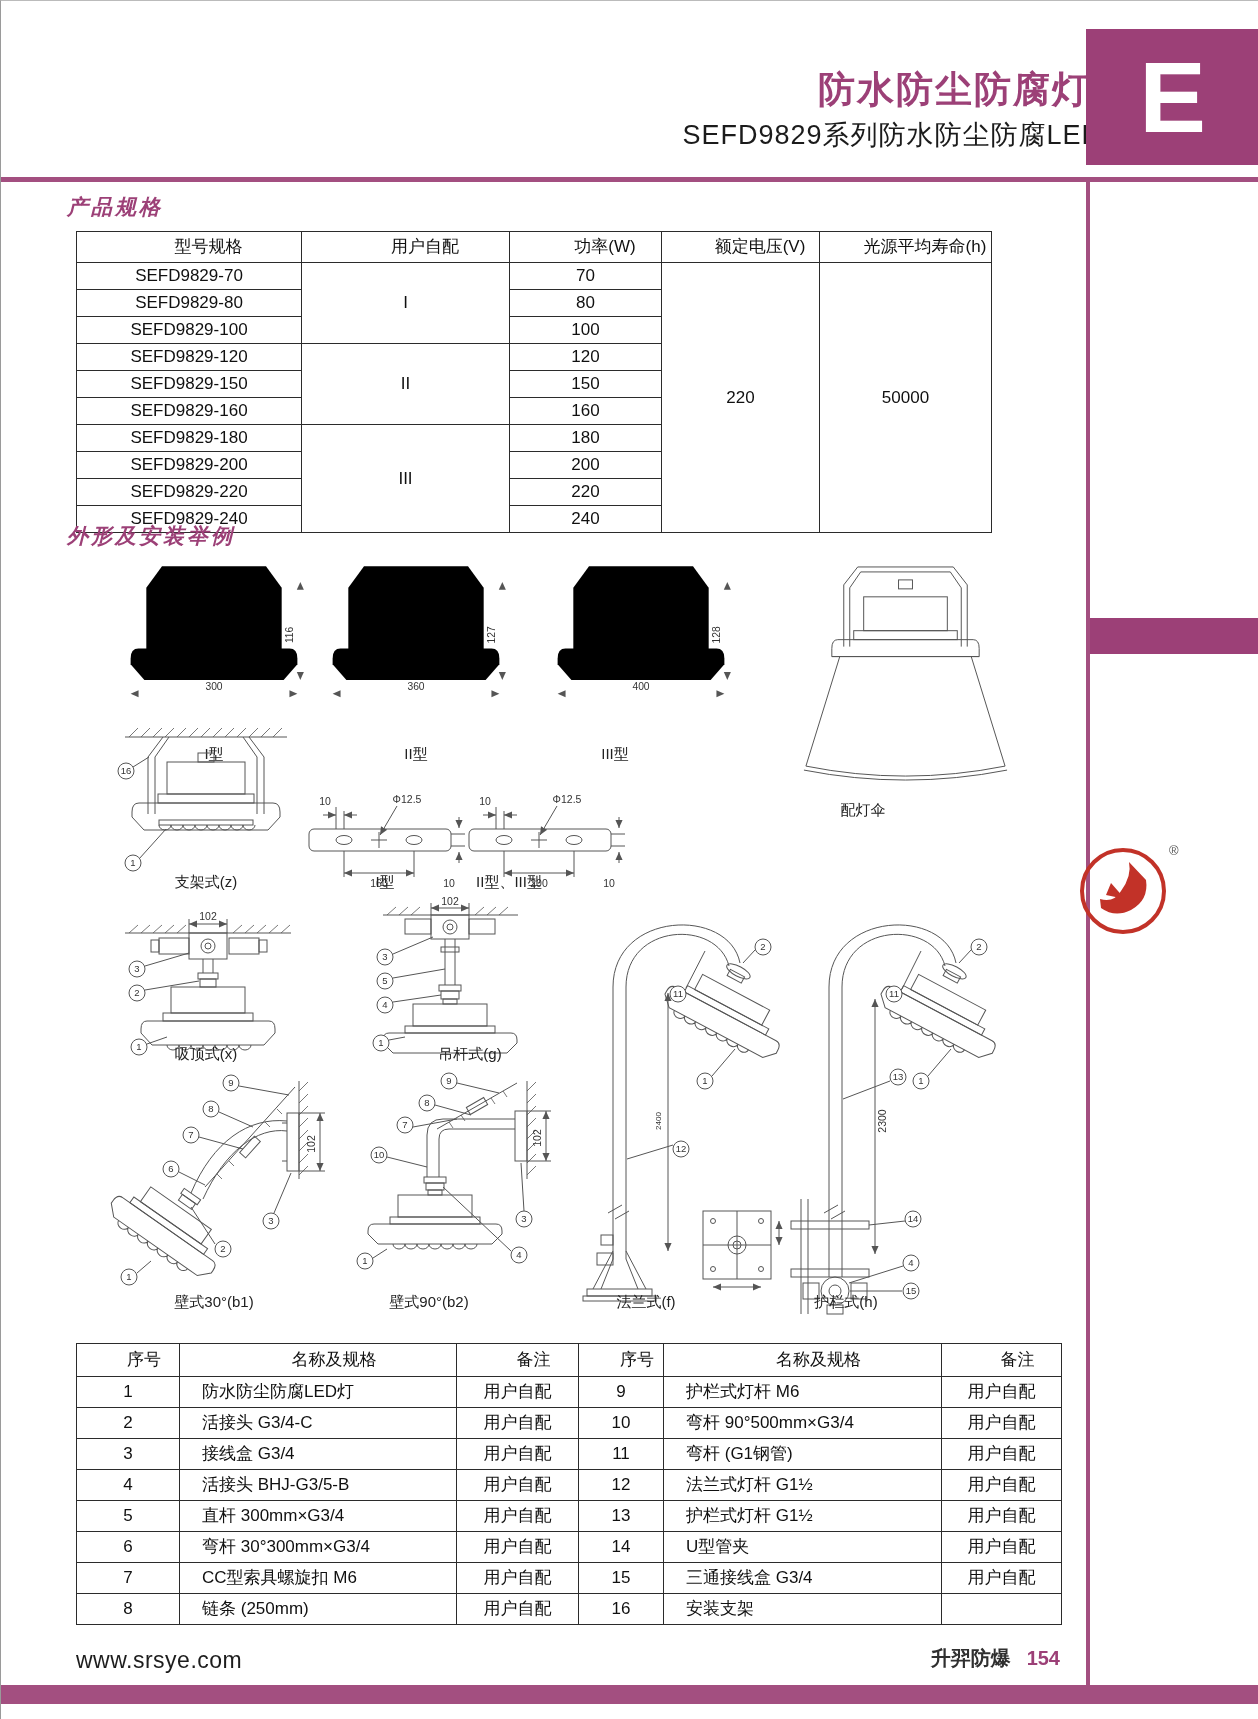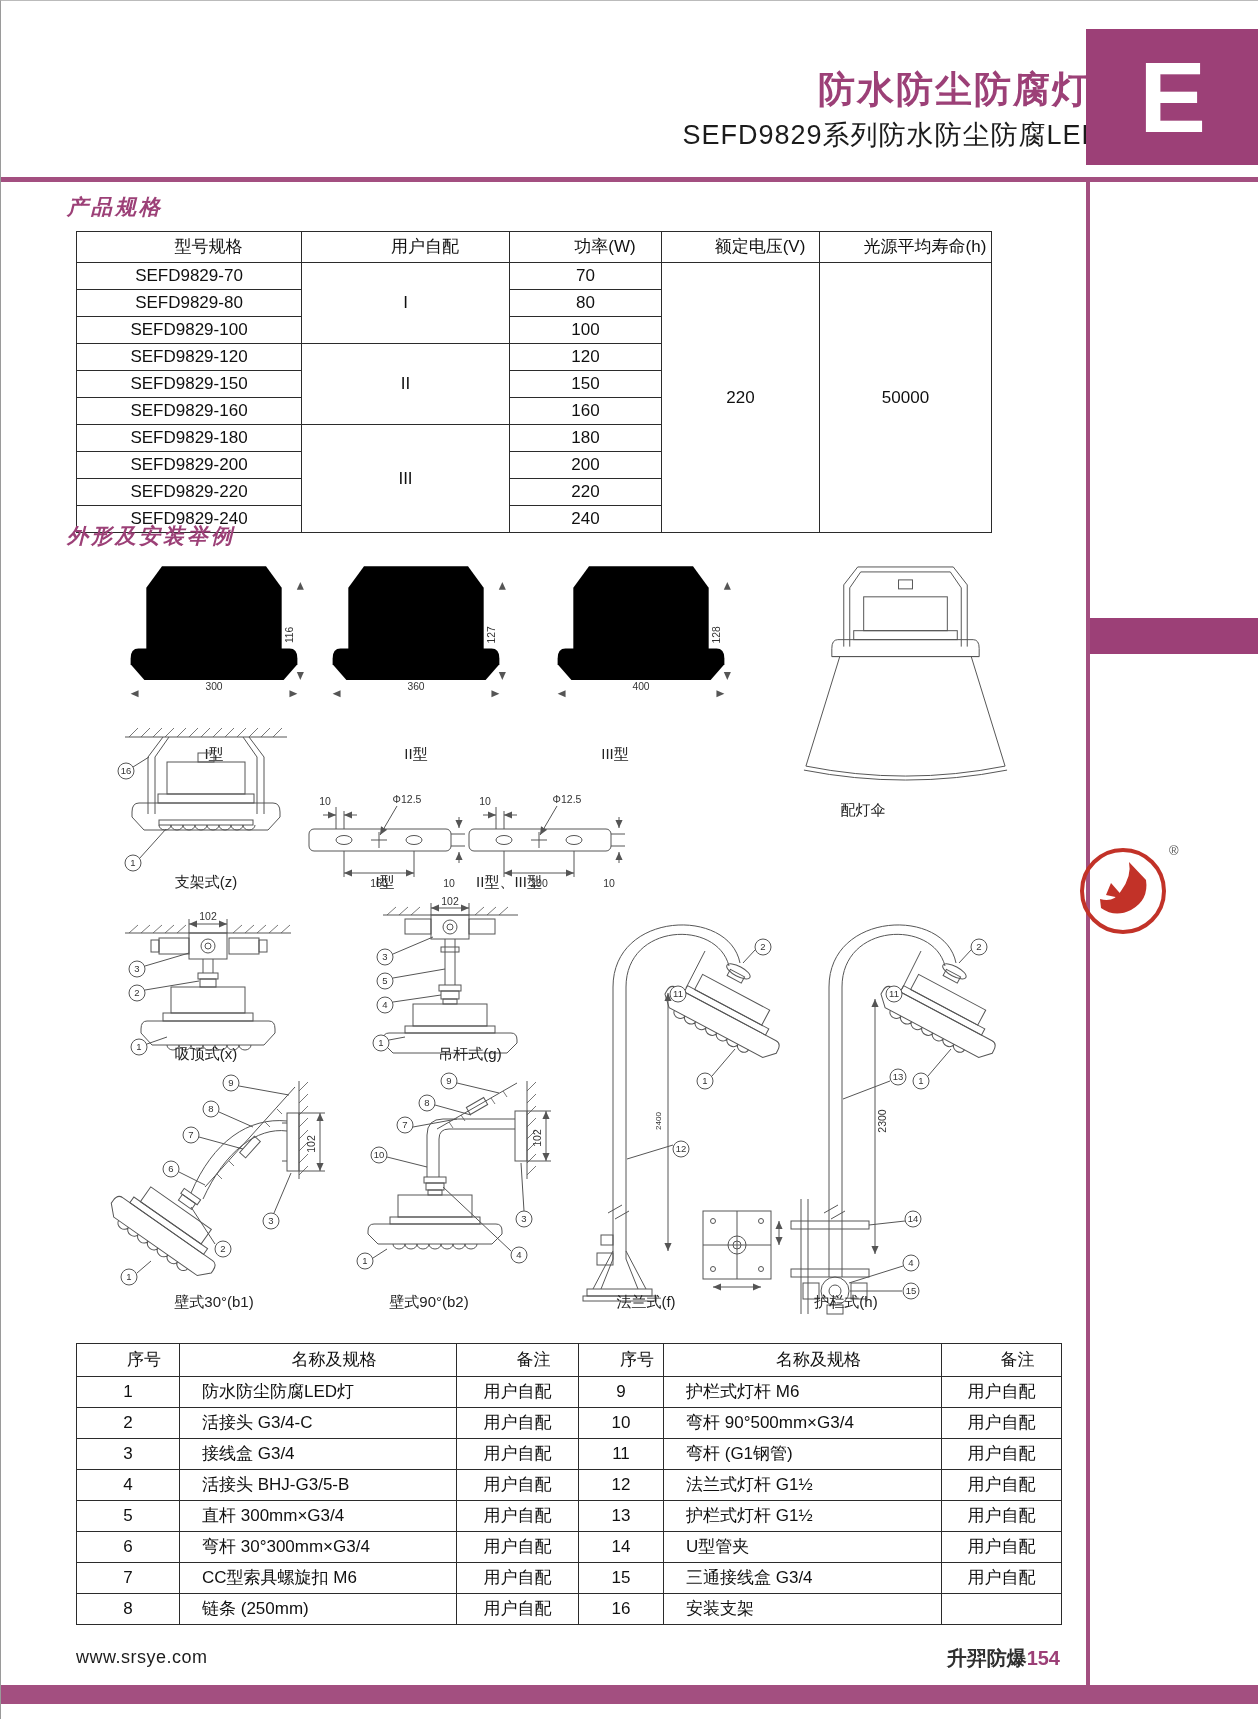--- a/index.html
+++ b/index.html
@@ -43,23 +43,23 @@
   .fig .co text{font-size:9.5px;text-anchor:middle;}
   .fig .sm{font-size:8px;}
 
   
   .logo{position:absolute;left:1072px;top:838px;overflow:visible;}
   .logo .ring{fill:none;stroke:var(--red);stroke-width:4;}
   .logo .em{fill:var(--red);stroke:none;}
   .logo .reg{fill:#555;font-size:13px;}
 
   
-  .footer-url{position:absolute;left:75px;top:1646px;font-size:18px;color:#1d1d1d;letter-spacing:.5px;}
+  .footer-url{position:absolute;left:75px;top:1646px;font-size:23px;color:#1d1d1d;letter-spacing:.5px;}
   .footer-brand{position:absolute;right:198px;top:1644px;font-size:20px;font-weight:bold;color:#2f2f2f;}
-  .footer-page{color:var(--primary);margin-left:0;}
+  .footer-page{color:var(--primary);margin-left:16px;}
   .footer-bar{position:absolute;left:0;top:1684px;width:1258px;height:19px;background:var(--rule);}
 </style>
 </head>
 <body>
 
 <svg width="0" height="0" style="position:absolute">
   <defs>
     <marker id="arr" viewBox="0 0 10 10" refX="9" refY="5" markerWidth="9" markerHeight="9" orient="auto-start-reverse" markerUnits="userSpaceOnUse">
       <path d="M0,1 L9,5 L0,9 z" fill="#555" stroke="none"></path>
     </marker>

